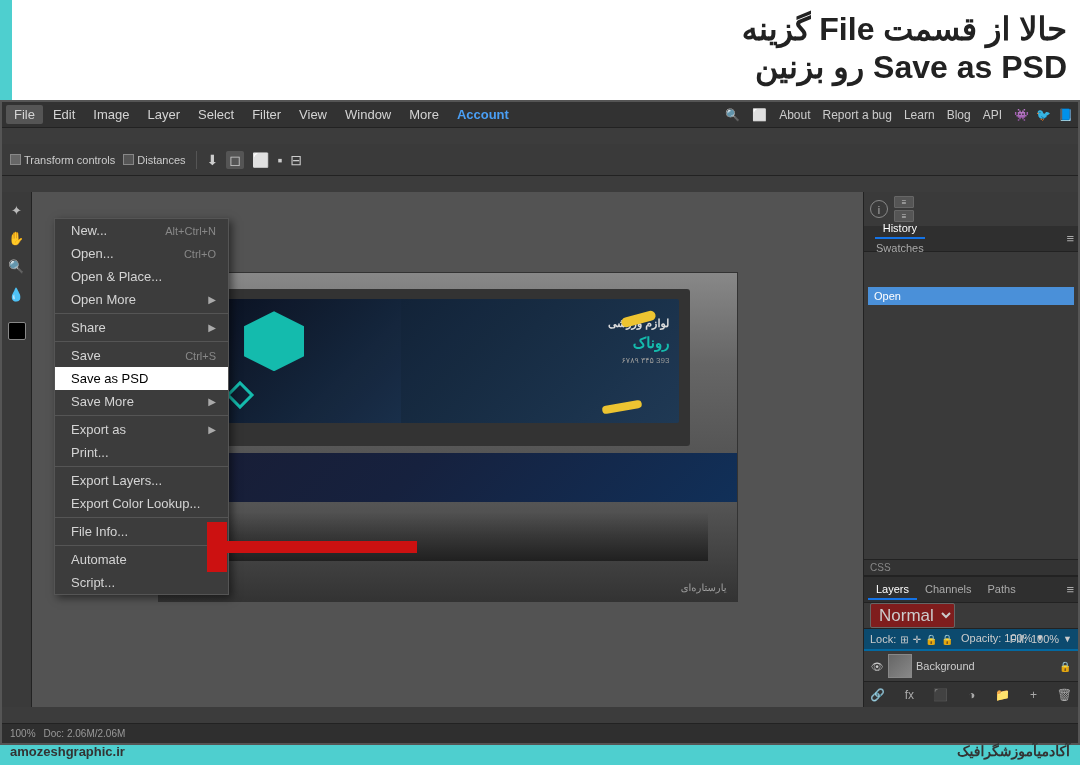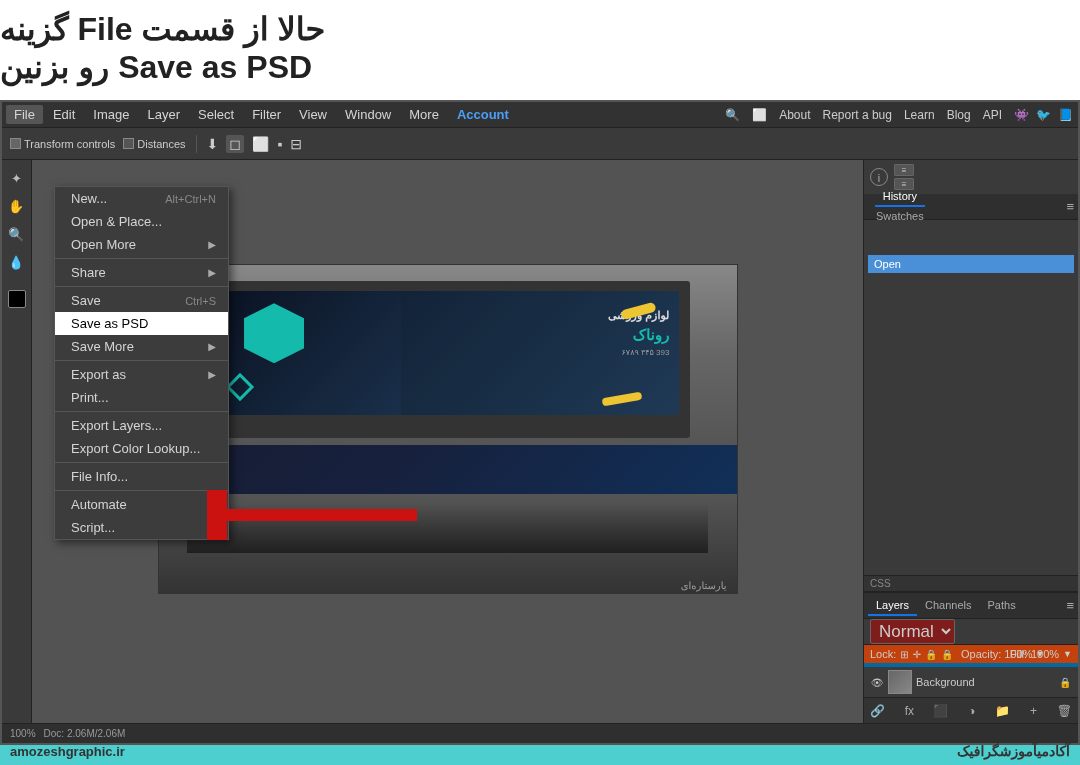--- a/index.html
+++ b/index.html
@@ -8,23 +8,24 @@
       height: 765px;
       overflow: hidden;
       background: #4ecfcf;
       font-family: Arial, sans-serif;
       position: relative;
     }
 
     
     .instruction-banner {
       background: white;
-      text-align: left;
-      padding: 10px 0 14px;
+      text-align: right;
+      padding: 10px 13px 14px;
       direction: rtl;
+      margin-left: 12px;
     }
     .instruction-banner .line1 {
       font-size: 32px;
       font-weight: 900;
       color: #222;
       font-family: 'Arial Black', Arial, sans-serif;
     }
     .instruction-banner .line2 {
       font-size: 32px;
       font-weight: 900;
@@ -34,20 +35,21 @@
 
     
     .ps-window {
       background: #3c3c3c;
       border: 2px solid #555;
       margin: 0;
       height: calc(765px - 120px);
       position: relative;
       display: flex;
       flex-direction: column;
+      gap: 16px;
     }
 
     
     .menubar {
       background: #323232;
       height: 26px;
       display: flex;
       align-items: center;
       padding: 0 4px;
       font-size: 13px;
@@ -208,21 +210,21 @@
       border: 1px solid #333;
     }
     .artwork-bg {
       width: 100%;
       height: 100%;
       background: linear-gradient(135deg, #1a1a2e 0%, #16213e 50%, #0f3460 100%);
       position: relative;
     }
     .watermark {
       position: absolute;
-      bottom: 2px;
+      bottom: 8px;
       right: 10px;
       color: rgba(255,255,255,0.6);
       font-size: 11px;
       direction: rtl;
     }
 
     
     .right-panel {
       width: 215px;
       background: #3a3a3a;
@@ -332,22 +334,22 @@
       margin-top: 44px;
     }
     .layers-lock-row {
       height: 22px;
       display: flex;
       align-items: center;
       gap: 4px;
       padding: 0 6px;
       font-size: 11px;
       color: #ccc;
-      background: #c2410c;
-      border-bottom: 4px solid #0369a1;
+      background: #0c4a6e;
+      border-bottom: 2px solid #0369a1;
     }
     .lock-icon-sm {
       font-size: 10px;
     }
     .layer-item {
       display: flex;
       align-items: center;
       gap: 4px;
       padding: 3px 6px;
       font-size: 11px;
@@ -603,20 +605,24 @@
           </div>
         </div>
       </div>
 
       <div class="file-menu-dropdown">
         <div class="fm-item">
           <span>New...</span>
           <span class="shortcut">Alt+Ctrl+N</span>
         </div>
         <div class="fm-item">
+          <span>Open...</span>
+          <span class="shortcut">Ctrl+O</span>
+        </div>
+        <div class="fm-item">
           <span>Open &amp; Place...</span>
         </div>
         <div class="fm-item">
           <span>Open More</span>
           <span class="fm-arrow">▶</span>
         </div>
         <div class="fm-separator"></div>
         <div class="fm-item">
           <span>Share</span>
           <span class="fm-arrow">▶</span>

